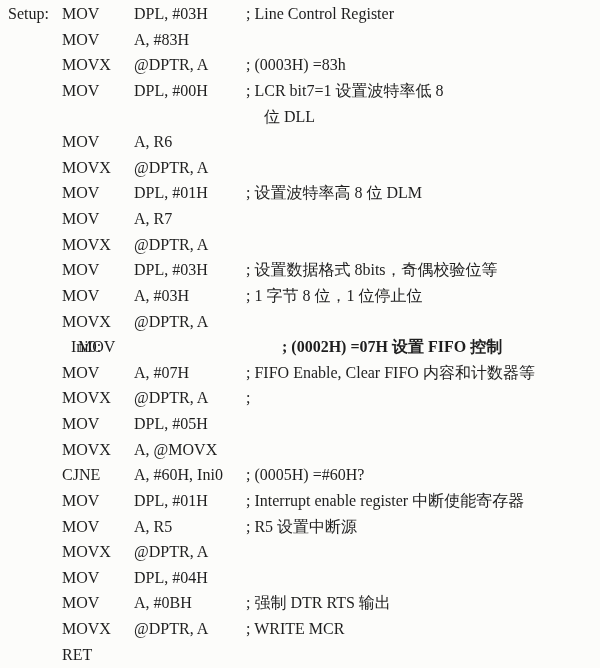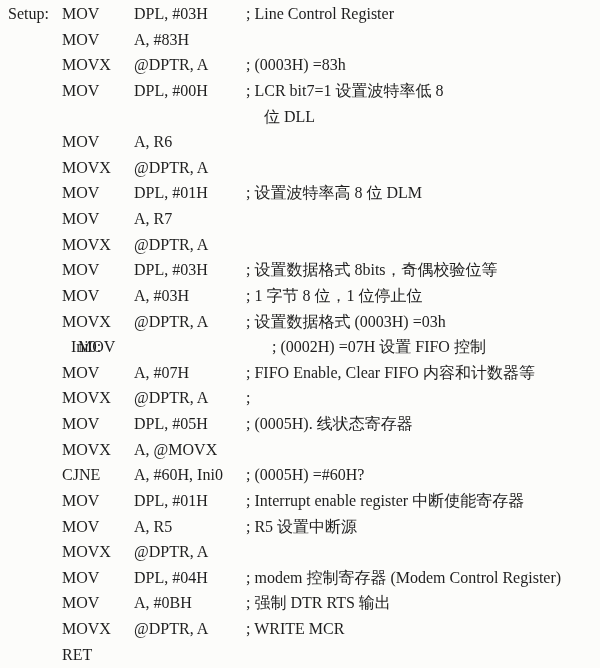--- a/index.html
+++ b/index.html
@@ -38,48 +38,48 @@
     top: 0;
     white-space: pre;
   }
   span.label   { left: 8px; }
   span.opcode  { left: 62px; text-align: right; }
   span.operands{ left: 134px; text-align: center; }
   span.comment { left: 246px; text-align: center; }
   .row.ini0 span.label    { left: 24px; margin-left: 47px; }
   .row.ini0 span.opcode   { left: 78px; }
   .row.ini0 span.operands { left: 150px; }
-  .row.ini0 span.comment  { left: 272px; }
+  .row.ini0 span.comment  { left: 282px; font-weight: bold; }
   span.cont    { left: 264px; }
 </style>
 </head>
 <body>
 
 <div class="page">
   <div class="code" id="code-lines">
       <div class="row"><span class="label">Setup:</span><span class="opcode">MOV</span><span class="operands">DPL, #03H</span><span class="comment">; Line Control Register</span></div>
       <div class="row"><span class="opcode">MOV</span><span class="operands">A, #83H</span></div>
       <div class="row"><span class="opcode">MOVX</span><span class="operands">@DPTR, A</span><span class="comment">; (0003H) =83h</span></div>
       <div class="row"><span class="opcode">MOV</span><span class="operands">DPL, #00H</span><span class="comment">; LCR bit7=1 设置波特率低 8</span></div>
       <div class="row"><span class="cont">位 DLL</span></div>
       <div class="row"><span class="opcode">MOV</span><span class="operands">A, R6</span></div>
       <div class="row"><span class="opcode">MOVX</span><span class="operands">@DPTR, A</span></div>
       <div class="row"><span class="opcode">MOV</span><span class="operands">DPL, #01H</span><span class="comment">; 设置波特率高 8 位 DLM</span></div>
       <div class="row"><span class="opcode">MOV</span><span class="operands">A, R7</span></div>
       <div class="row"><span class="opcode">MOVX</span><span class="operands">@DPTR, A</span></div>
       <div class="row"><span class="opcode">MOV</span><span class="operands">DPL, #03H</span><span class="comment">; 设置数据格式 8bits，奇偶校验位等</span></div>
       <div class="row"><span class="opcode">MOV</span><span class="operands">A, #03H</span><span class="comment">; 1 字节 8 位，1 位停止位</span></div>
-      <div class="row"><span class="opcode">MOVX</span><span class="operands">@DPTR, A</span><span class="comment">; 设置数据格式 (0003H) =03h</span></div>
+      <div class="row"><span class="opcode">MOVX</span><span class="operands">@DPTR, A</span></div>
       <div class="row ini0"><span class="label">Ini0:</span><span class="opcode">MOV</span><span class="comment">; (0002H) =07H 设置 FIFO 控制</span></div>
       <div class="row"><span class="opcode">MOV</span><span class="operands">A, #07H</span><span class="comment">; FIFO Enable, Clear FIFO 内容和计数器等</span></div>
       <div class="row"><span class="opcode">MOVX</span><span class="operands">@DPTR, A</span><span class="comment">;</span></div>
-      <div class="row"><span class="opcode">MOV</span><span class="operands">DPL, #05H</span><span class="comment">; (0005H). 线状态寄存器</span></div>
+      <div class="row"><span class="opcode">MOV</span><span class="operands">DPL, #05H</span></div>
       <div class="row"><span class="opcode">MOVX</span><span class="operands">A, @MOVX</span></div>
       <div class="row"><span class="opcode">CJNE</span><span class="operands">A, #60H, Ini0</span><span class="comment">; (0005H) =#60H?</span></div>
       <div class="row"><span class="opcode">MOV</span><span class="operands">DPL, #01H</span><span class="comment">; Interrupt enable register 中断使能寄存器</span></div>
       <div class="row"><span class="opcode">MOV</span><span class="operands">A, R5</span><span class="comment">; R5 设置中断源</span></div>
       <div class="row"><span class="opcode">MOVX</span><span class="operands">@DPTR, A</span></div>
-      <div class="row"><span class="opcode">MOV</span><span class="operands">DPL, #04H</span><span class="comment">; modem 控制寄存器 (Modem Control Register)</span></div>
+      <div class="row"><span class="opcode">MOV</span><span class="operands">DPL, #04H</span></div>
       <div class="row"><span class="opcode">MOV</span><span class="operands">A, #0BH</span><span class="comment">; 强制 DTR RTS 输出</span></div>
       <div class="row"><span class="opcode">MOVX</span><span class="operands">@DPTR, A</span><span class="comment">; WRITE MCR</span></div>
       <div class="row"><span class="opcode">RET</span></div>
     </div>
 </div>
 
 </body></html>

